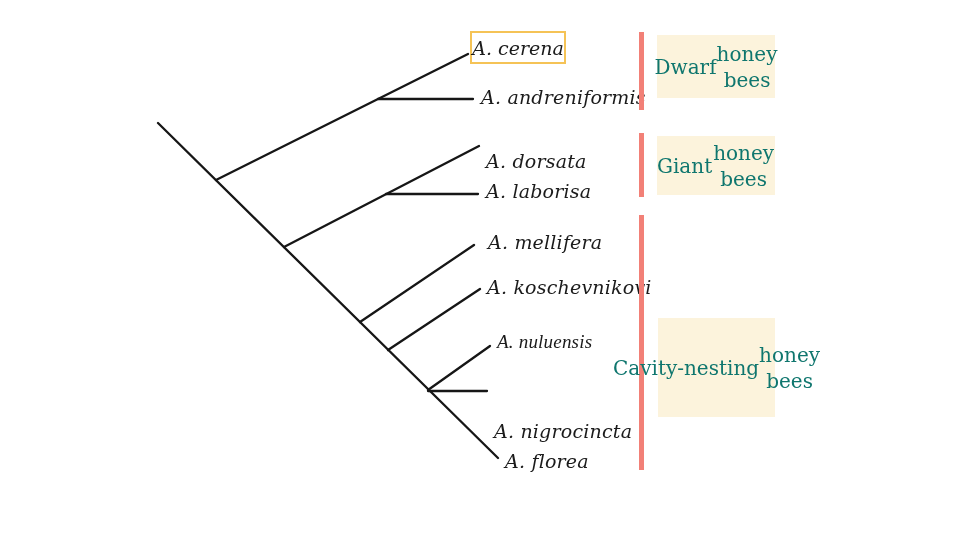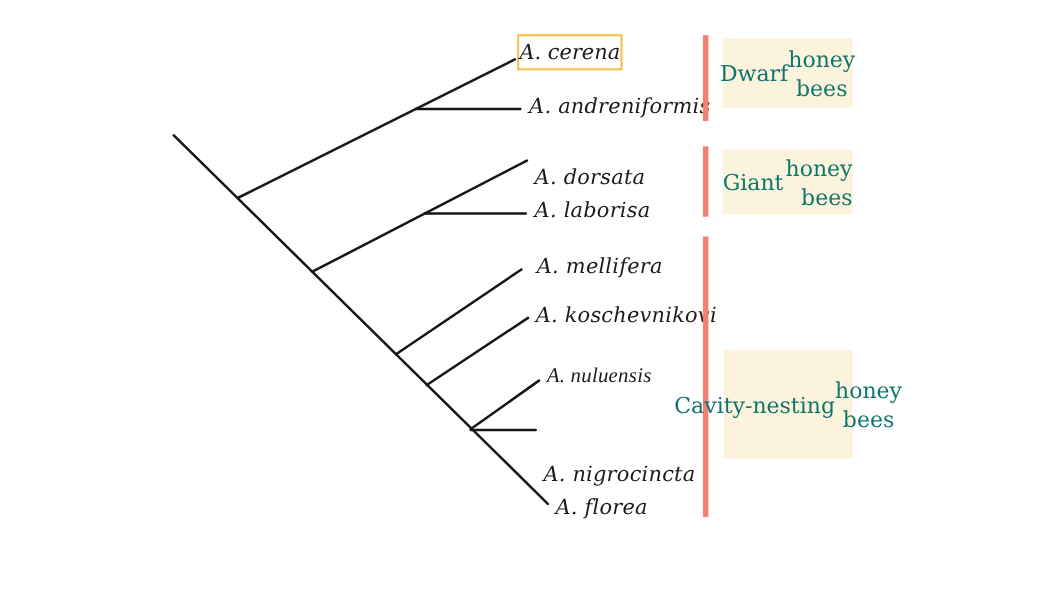--- a/index.html
+++ b/index.html
@@ -53,21 +53,21 @@
     color: #0f766e;
     font-size: 20px;
     line-height: 26px;
     text-align: center;
     display: flex;
     flex-direction: row;
     align-items: center;
     justify-content: center;
   }
   .group-dwarf  { left: 657px; top: 35px;  width: 118px; height: 63px; }
-  .group-giant  { left: 657px; top: 136px; width: 118px; height: 59px; text-align: right; }
+  .group-giant  { left: 657px; top: 136px; width: 118px; height: 59px; }
   .group-cavity { left: 658px; top: 282px; width: 117px; height: 99px; margin-top: 36px; }
 </style>
 </head>
 <body>
 
 <div class="canvas">
 
   <svg class="tree" width="960" height="540" viewBox="0 0 960 540" fill="none" stroke="#161616" stroke-width="2.3" stroke-linecap="round">
     <line x1="158" y1="123" x2="498" y2="458"></line>
     <line x1="216" y1="180" x2="468" y2="54"></line>

